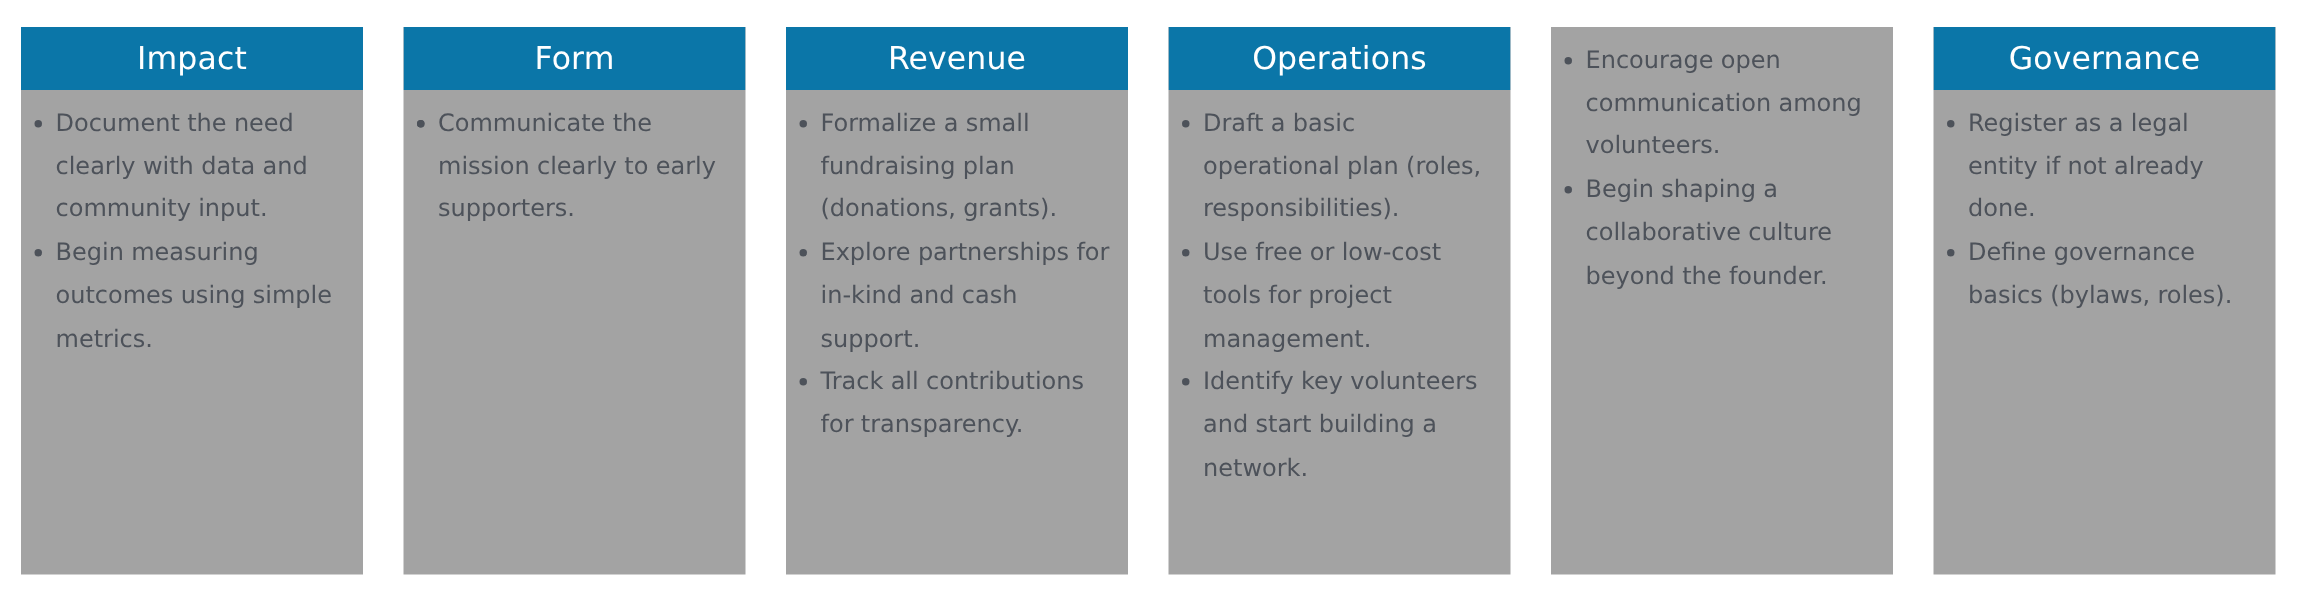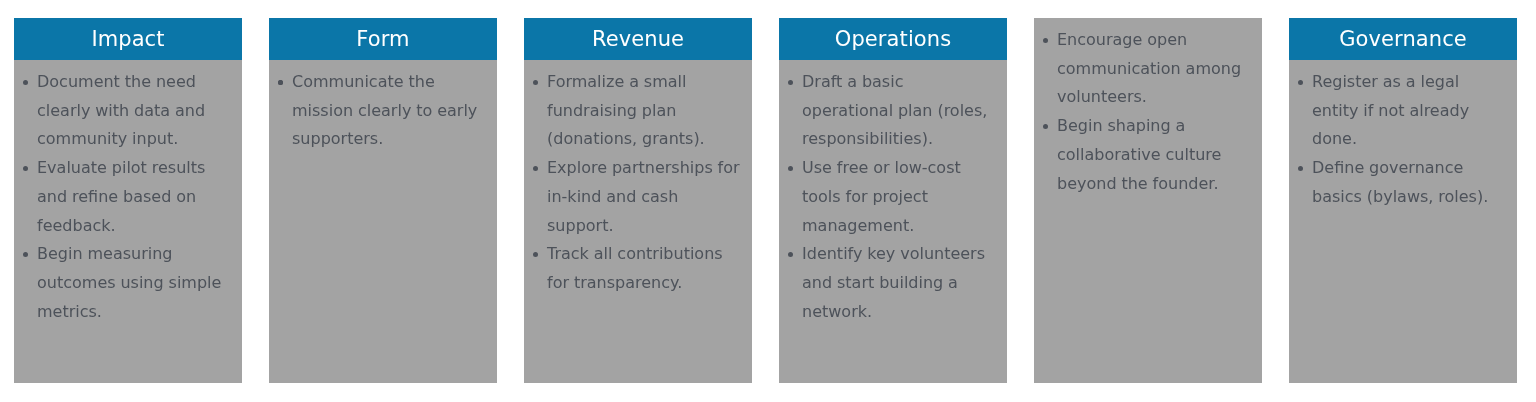--- a/index.html
+++ b/index.html
@@ -86,21 +86,20 @@
 </head>
 <body>
 
 <div id="board">
 
   <div class="card">
     <div class="card-header">Impact</div>
     <div class="card-body">
       <ul class="bullets">
         <li><span class="bullet-dot"></span><span>Document the need clearly with data and community input.</span></li>
-        <li><span class="bullet-dot"></span><span>Evaluate pilot results and refine based on feedback.</span></li>
         <li><span class="bullet-dot"></span><span>Begin measuring outcomes using simple metrics.</span></li>
       </ul>
     </div>
   </div>
 
   <div class="card">
     <div class="card-header">Form</div>
     <div class="card-body">
       <ul class="bullets">
         <li><span class="bullet-dot"></span></li>

